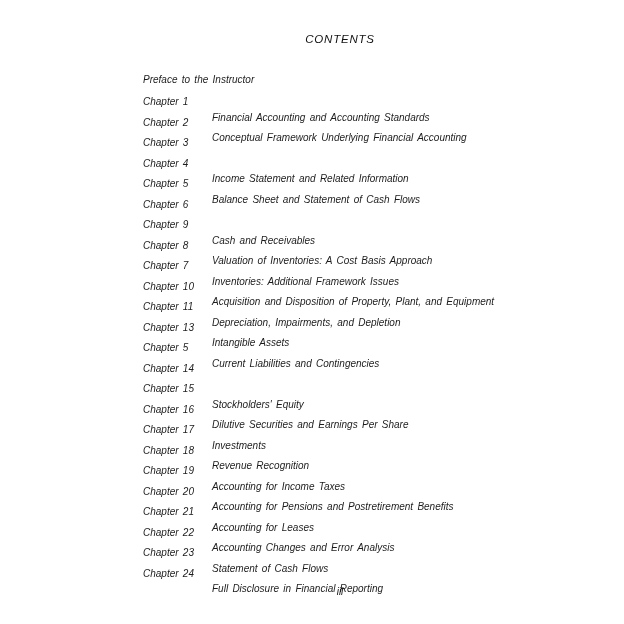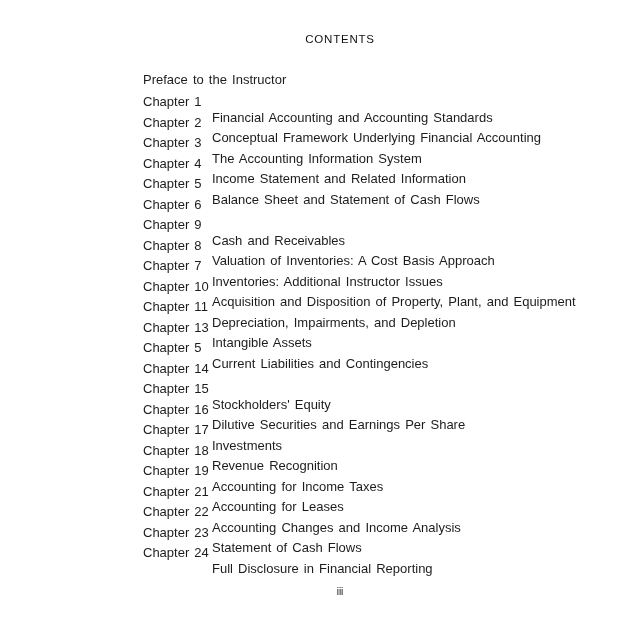--- a/index.html
+++ b/index.html
@@ -8,20 +8,21 @@
     background: #ffffff;
   }
   .page {
     position: relative;
     width: 624px;
     height: 624px;
     background: #ffffff;
     font-family: "Liberation Sans", sans-serif;
     color: #1c1c1c;
     overflow: hidden;
+    font-style: italic;
   }
   .doc-title {
     position: absolute;
     top: 33px;
     left: 0;
     width: 680px; 
     text-align: center;
     font-size: 11.5px;
     letter-spacing: 0.8px;
     color: #111;
@@ -29,21 +30,21 @@
   .toc {
     position: absolute;
     top: 69px;
     left: 143px;
     width: 440px;
   }
   .row {
     display: flex;
     align-items: center;
     height: 20.5px;
-    font-size: 13px;
+    font-size: 10px;
     word-spacing: 1.5px;
     white-space: nowrap;
   }
   .row.preface {
     margin-bottom: 2px;
   }
   .chapter-label {
     width: 69px;
     flex-shrink: 0;
   }
@@ -76,21 +77,20 @@
         <div class="row">
           <span class="chapter-label">Chapter 1</span>
           <span class="chapter-title">Financial Accounting and Accounting Standards</span>
         </div>
         <div class="row">
           <span class="chapter-label">Chapter 2</span>
           <span class="chapter-title">Conceptual Framework Underlying Financial Accounting</span>
         </div>
         <div class="row">
           <span class="chapter-label">Chapter 3</span>
-          <span class="chapter-title">The Accounting Information System</span>
         </div>
         <div class="row">
           <span class="chapter-label">Chapter 4</span>
           <span class="chapter-title">Income Statement and Related Information</span>
         </div>
         <div class="row">
           <span class="chapter-label">Chapter 5</span>
           <span class="chapter-title">Balance Sheet and Statement of Cash Flows</span>
         </div>
         <div class="row">
@@ -99,21 +99,21 @@
         <div class="row">
           <span class="chapter-label">Chapter 9</span>
           <span class="chapter-title">Cash and Receivables</span>
         </div>
         <div class="row">
           <span class="chapter-label">Chapter 8</span>
           <span class="chapter-title">Valuation of Inventories: A Cost Basis Approach</span>
         </div>
         <div class="row">
           <span class="chapter-label">Chapter 7</span>
-          <span class="chapter-title">Inventories: Additional Instructor Issues</span>
+          <span class="chapter-title">Inventories: Additional Framework Issues</span>
         </div>
         <div class="row">
           <span class="chapter-label">Chapter 10</span>
           <span class="chapter-title">Acquisition and Disposition of Property, Plant, and Equipment</span>
         </div>
         <div class="row">
           <span class="chapter-label">Chapter 11</span>
           <span class="chapter-title">Depreciation, Impairments, and Depletion</span>
         </div>
         <div class="row">
@@ -141,26 +141,30 @@
         </div>
         <div class="row">
           <span class="chapter-label">Chapter 18</span>
           <span class="chapter-title">Revenue Recognition</span>
         </div>
         <div class="row">
           <span class="chapter-label">Chapter 19</span>
           <span class="chapter-title">Accounting for Income Taxes</span>
         </div>
         <div class="row">
+          <span class="chapter-label">Chapter 20</span>
+          <span class="chapter-title">Accounting for Pensions and Postretirement Benefits</span>
+        </div>
+        <div class="row">
           <span class="chapter-label">Chapter 21</span>
           <span class="chapter-title">Accounting for Leases</span>
         </div>
         <div class="row">
           <span class="chapter-label">Chapter 22</span>
-          <span class="chapter-title">Accounting Changes and Income Analysis</span>
+          <span class="chapter-title">Accounting Changes and Error Analysis</span>
         </div>
         <div class="row">
           <span class="chapter-label">Chapter 23</span>
           <span class="chapter-title">Statement of Cash Flows</span>
         </div>
         <div class="row">
           <span class="chapter-label">Chapter 24</span>
           <span class="chapter-title">Full Disclosure in Financial Reporting</span>
         </div>
       </div>

